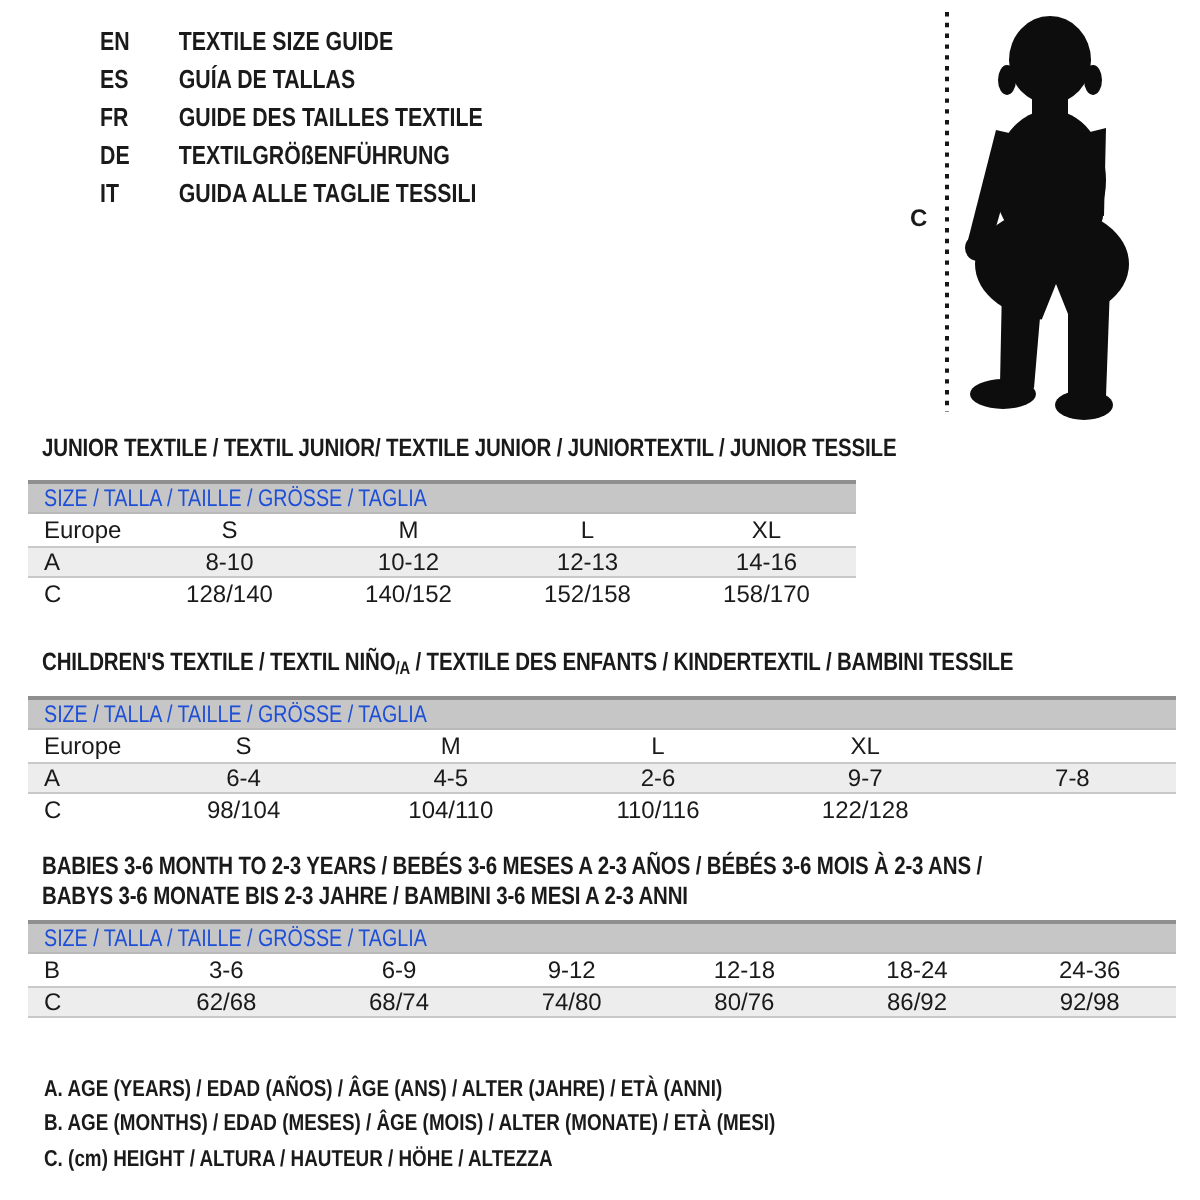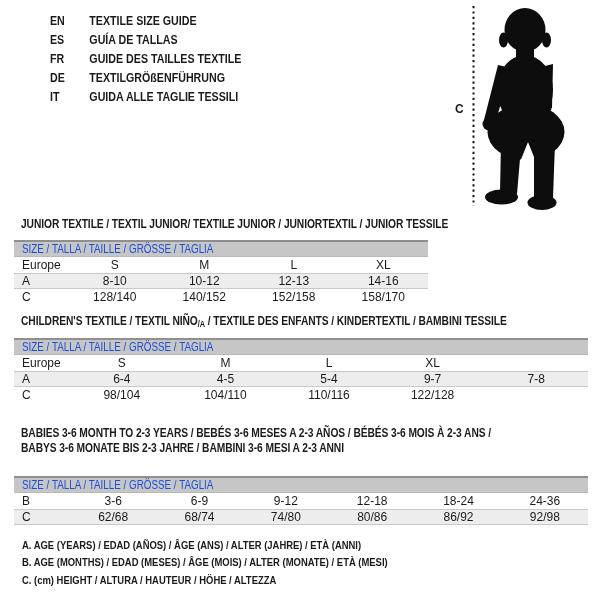--- a/index.html
+++ b/index.html
@@ -19,24 +19,24 @@
             transform:scaleX(0.82);transform-origin:0 50%;white-space:nowrap;}
   .lang-code{width:48px;}
 
   
   .c-label{position:absolute;left:455px;top:102px;font-weight:bold;font-size:12px;}
   .baby-svg{position:absolute;left:468px;top:3px;}
 
   
   .tbl{position:absolute;}
   .tbl-t1{left:14px;top:217px;width:414px;}
-  .tbl-t2{left:14px;top:314px;width:574px;}
+  .tbl-t2{left:14px;top:324px;width:574px;}
   .tbl-t3{left:14px;top:426px;width:574px;}
   .tbl-title{margin:0 0 9px 7px;font-size:12.5px;font-weight:bold;letter-spacing:-0.1px;white-space:nowrap;}
-  .tbl-t3 .tbl-title{line-height:15px;margin-bottom:20px;}
+  .tbl-t3 .tbl-title{line-height:15px;margin-bottom:4px;}
   .tbl-t3 .tbl-title .cond{display:block;transform:scaleX(0.82);transform-origin:0 50%;}
   .subscript{font-size:9px;vertical-align:-2px;}
   .bar{box-sizing:border-box;height:17px;background:#c6c6c6;border-top:2px solid #8f8f8f;
        border-bottom:1px solid #b8b8b8;padding-left:8px;display:flex;align-items:center;
        font-size:12px;color:#1d4ed8;}
   .row{box-sizing:border-box;height:16px;display:grid;align-items:center;font-size:12px;}
   .cols4{grid-template-columns:56px repeat(4,1fr);}
   .cols5{grid-template-columns:56px repeat(5,1fr);}
   .cols6{grid-template-columns:56px repeat(6,1fr);}
   .row .lbl{padding-left:8px;}
@@ -137,21 +137,21 @@
       <span class="lbl">Europe</span>
       <span class="cell">S</span>
       <span class="cell">M</span>
       <span class="cell">L</span>
       <span class="cell">XL</span>
     </div>
     <div class="row cols5 shaded">
       <span class="lbl">A</span>
       <span class="cell">6-4</span>
       <span class="cell">4-5</span>
-      <span class="cell">5-4</span>
+      <span class="cell">2-6</span>
       <span class="cell">9-7</span>
       <span class="cell">7-8</span>
     </div>
     <div class="row cols5">
       <span class="lbl">C</span>
       <span class="cell">98/104</span>
       <span class="cell">104/110</span>
       <span class="cell">110/116</span>
       <span class="cell">122/128</span>
     </div>
@@ -172,21 +172,21 @@
       <span class="cell">9-12</span>
       <span class="cell">12-18</span>
       <span class="cell">18-24</span>
       <span class="cell">24-36</span>
     </div>
     <div class="row cols6 shaded">
       <span class="lbl">C</span>
       <span class="cell">62/68</span>
       <span class="cell">68/74</span>
       <span class="cell">74/80</span>
-      <span class="cell">80/86</span>
+      <span class="cell">80/76</span>
       <span class="cell">86/92</span>
       <span class="cell">92/98</span>
     </div>
   </section>
 
   <footer class="notes">
     <div class="note">A. AGE (YEARS) / EDAD (AÑOS) / ÂGE (ANS) / ALTER (JAHRE) / ETÀ (ANNI)</div>
     <div class="note">B. AGE (MONTHS) / EDAD (MESES) / ÂGE (MOIS) / ALTER (MONATE) / ETÀ (MESI)</div>
     <div class="note">C. (cm) HEIGHT / ALTURA / HAUTEUR / HÖHE / ALTEZZA</div>
   </footer>

